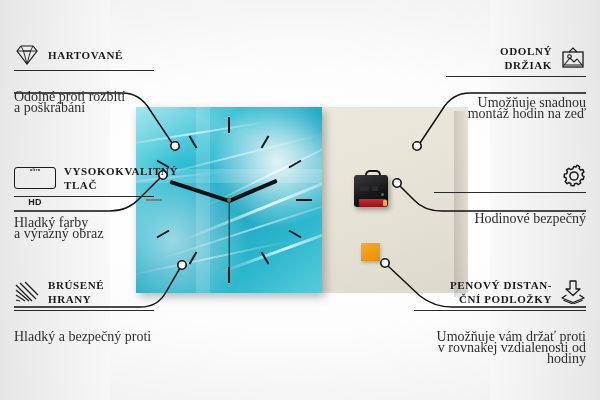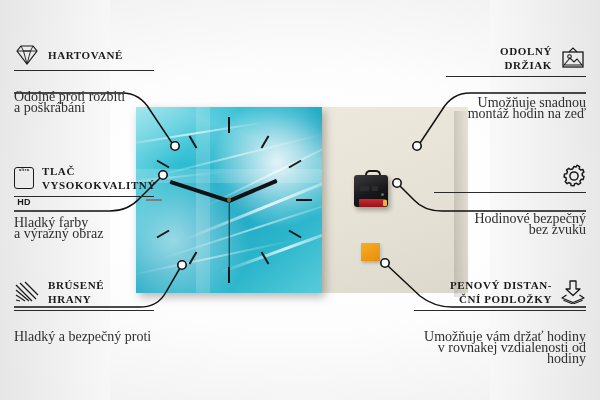--- a/index.html
+++ b/index.html
@@ -48,21 +48,21 @@
     font-size:14px;
     line-height:11px;
     color:#2e2e2e;
     margin-top:20px;
   }
   .feat.right .desc{text-align:right;}
   .ic{flex:0 0 auto;display:block;}
 
   
   .hdbadge{
-    width:20px;height:22px;border:1.4px solid #1a1a1a;border-radius:3px;
+    width:42px;height:22px;border:1.4px solid #1a1a1a;border-radius:3px;
     display:flex;flex-direction:column;align-items:center;justify-content:space-between;
     box-sizing:border-box;line-height:1;gap:25px;
   }
   .hdbadge .u{font-family:"Liberation Sans",sans-serif;font-size:4.2px;font-weight:700;letter-spacing:.3px;color:#1a1a1a;}
   .hdbadge .h{font-family:"Liberation Sans",sans-serif;font-size:9px;font-weight:700;letter-spacing:.2px;color:#1a1a1a;margin-top:.5px;}
 
   
   #photo{
     position:absolute;left:136px;top:107px;width:332px;height:186px;z-index:3;
   }
@@ -204,22 +204,22 @@
     </div>
   </div>
 
   <div class="feat left" style="left:14px;top:164px;width:140px;">
     <div class="head">
       <div class="hdbadge ic">
         <span class="u">ultra</span>
         <span class="h">HD</span>
       </div>
       <div class="titles">
+        <div>VYSOKOKVALITNÝ</div>
         <div>TLAČ</div>
-        <div>VYSOKOKVALITNÝ</div>
       </div>
     </div>
     <div class="rule"></div>
     <div class="desc">
       <div>Hladký farby</div>
       <div>a výrazný obraz</div>
     </div>
   </div>
 
   <div class="feat left" style="left:14px;top:278px;width:140px;">
@@ -262,36 +262,35 @@
   <div class="feat right" style="right:14px;top:164px;width:152px;">
     <div class="head">
       <svg class="ic" width="24" height="24" viewBox="0 0 24 24">
         <path d="M12 2.5 L14.2 3 L15 1.2 L17.6 2.6 L17.2 4.6 L18.9 6.1 L20.8 5.4 L21.9 8.1 L20.2 9.3 L20.3 11.6 L22 12.6 L21.2 15.4 L19.2 15.3 L17.9 17.2 L18.7 19 L16.3 20.6 L14.8 19.3 L12.6 19.8 L12 21.8 L9.1 21.5 L8.7 19.5 L6.7 18.6 L5.1 19.7 L3.2 17.5 L4.4 15.9 L4 13.7 L2.1 13 L2.5 10.1 L4.5 9.8 L5.5 7.8 L4.5 6.1 L6.8 4.3 L8.4 5.5 L10.5 5 Z" fill="none" stroke="#1a1a1a" stroke-width="1.5" stroke-linejoin="round"></path>
         <circle cx="12" cy="12" r="4.1" fill="none" stroke="#1a1a1a" stroke-width="1.5"></circle>
       </svg>
     </div>
     <div class="rule"></div>
     <div class="desc">
       <div>Hodinové bezpečný</div>
-      <div>bez zvuku</div>
     </div>
   </div>
 
   <div class="feat right" style="right:14px;top:278px;width:172px;">
     <div class="head">
       <div class="titles">
         <div>PENOVÝ DISTAN-</div>
         <div>ČNÍ PODLOŽKY</div>
       </div>
       <svg class="ic" width="26" height="24" viewBox="0 0 26 24">
         <path d="M10 1 L16 1 L16 9 L20 9 L13 15.5 L6 9 L10 9 Z" fill="none" stroke="#1a1a1a" stroke-width="1.3" stroke-linejoin="round"></path>
         <path d="M6.5 15 L2 18 L13 22.5 L24 18 L19.5 15" fill="none" stroke="#1a1a1a" stroke-width="1.3" stroke-linejoin="round"></path>
         <path d="M3.4 20.2 L13 24 L22.6 20.2" fill="none" stroke="#1a1a1a" stroke-width="1.1"></path>
       </svg>
     </div>
     <div class="rule"></div>
     <div class="desc">
-      <div>Umožňuje vám držať hodiny</div>
+      <div>Umožňuje vám držať proti</div>
       <div>v rovnakej vzdialenosti od hodiny</div>
     </div>
   </div>
 
 </div>
 
 </body></html>

